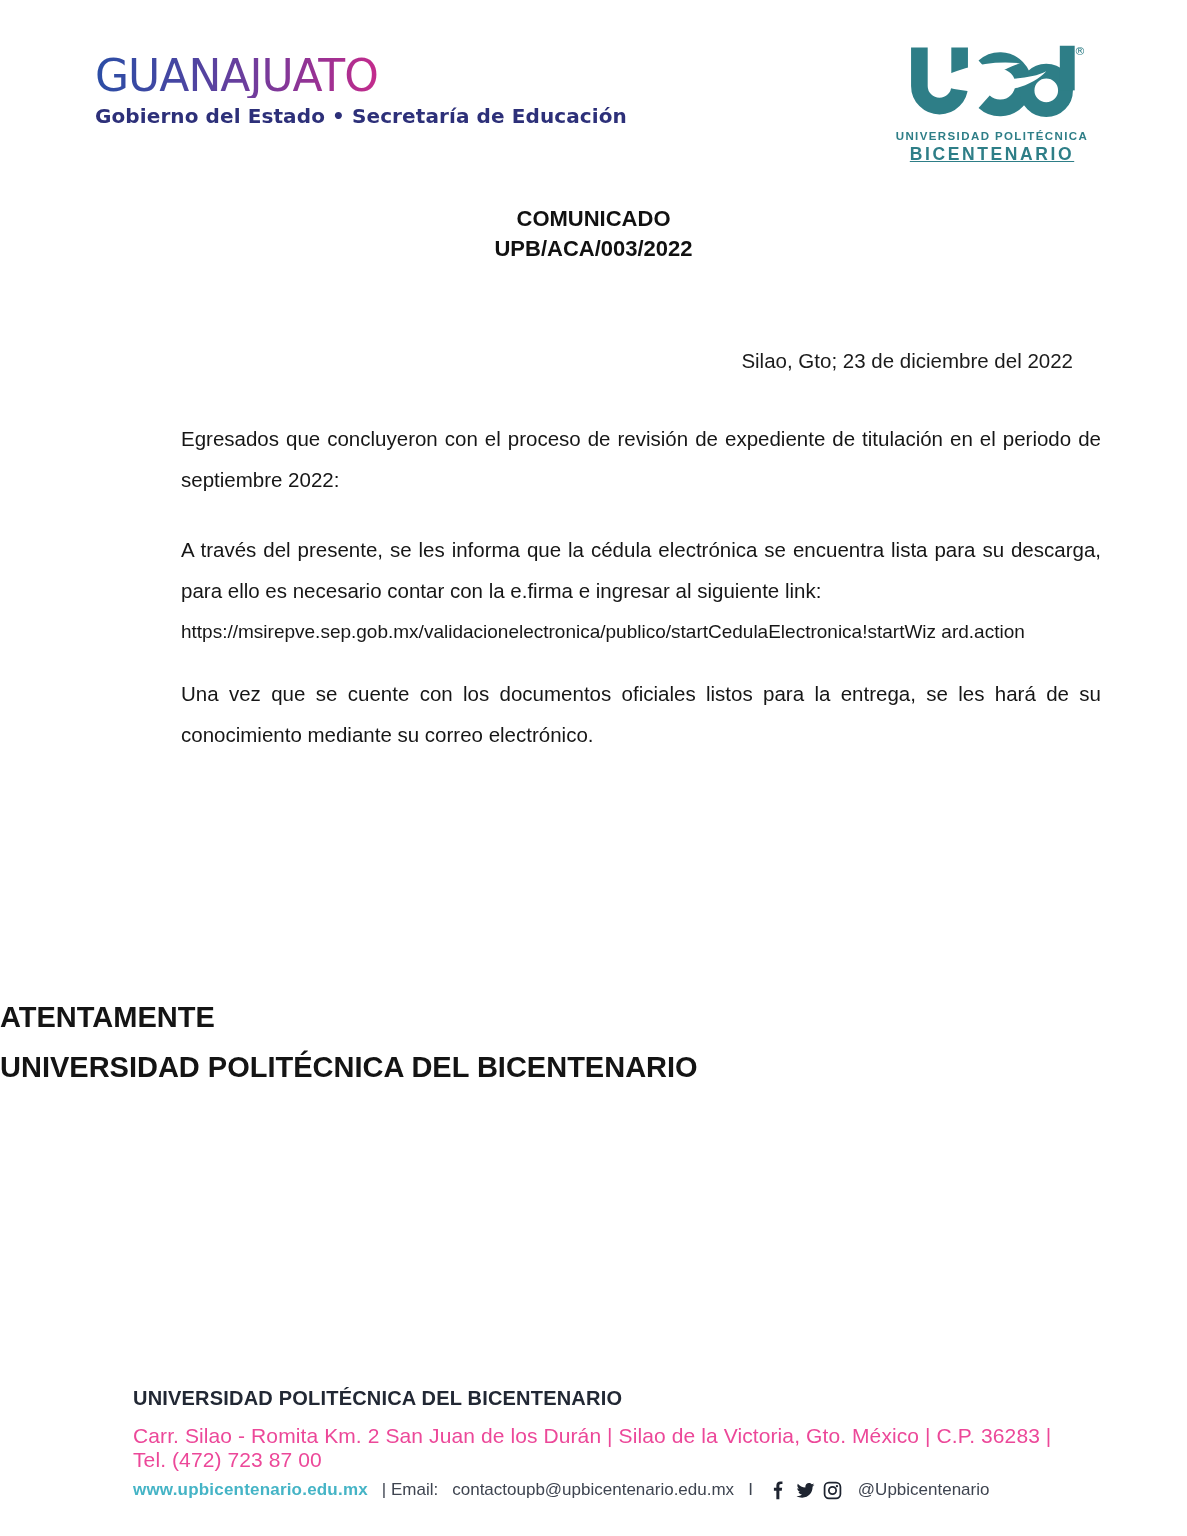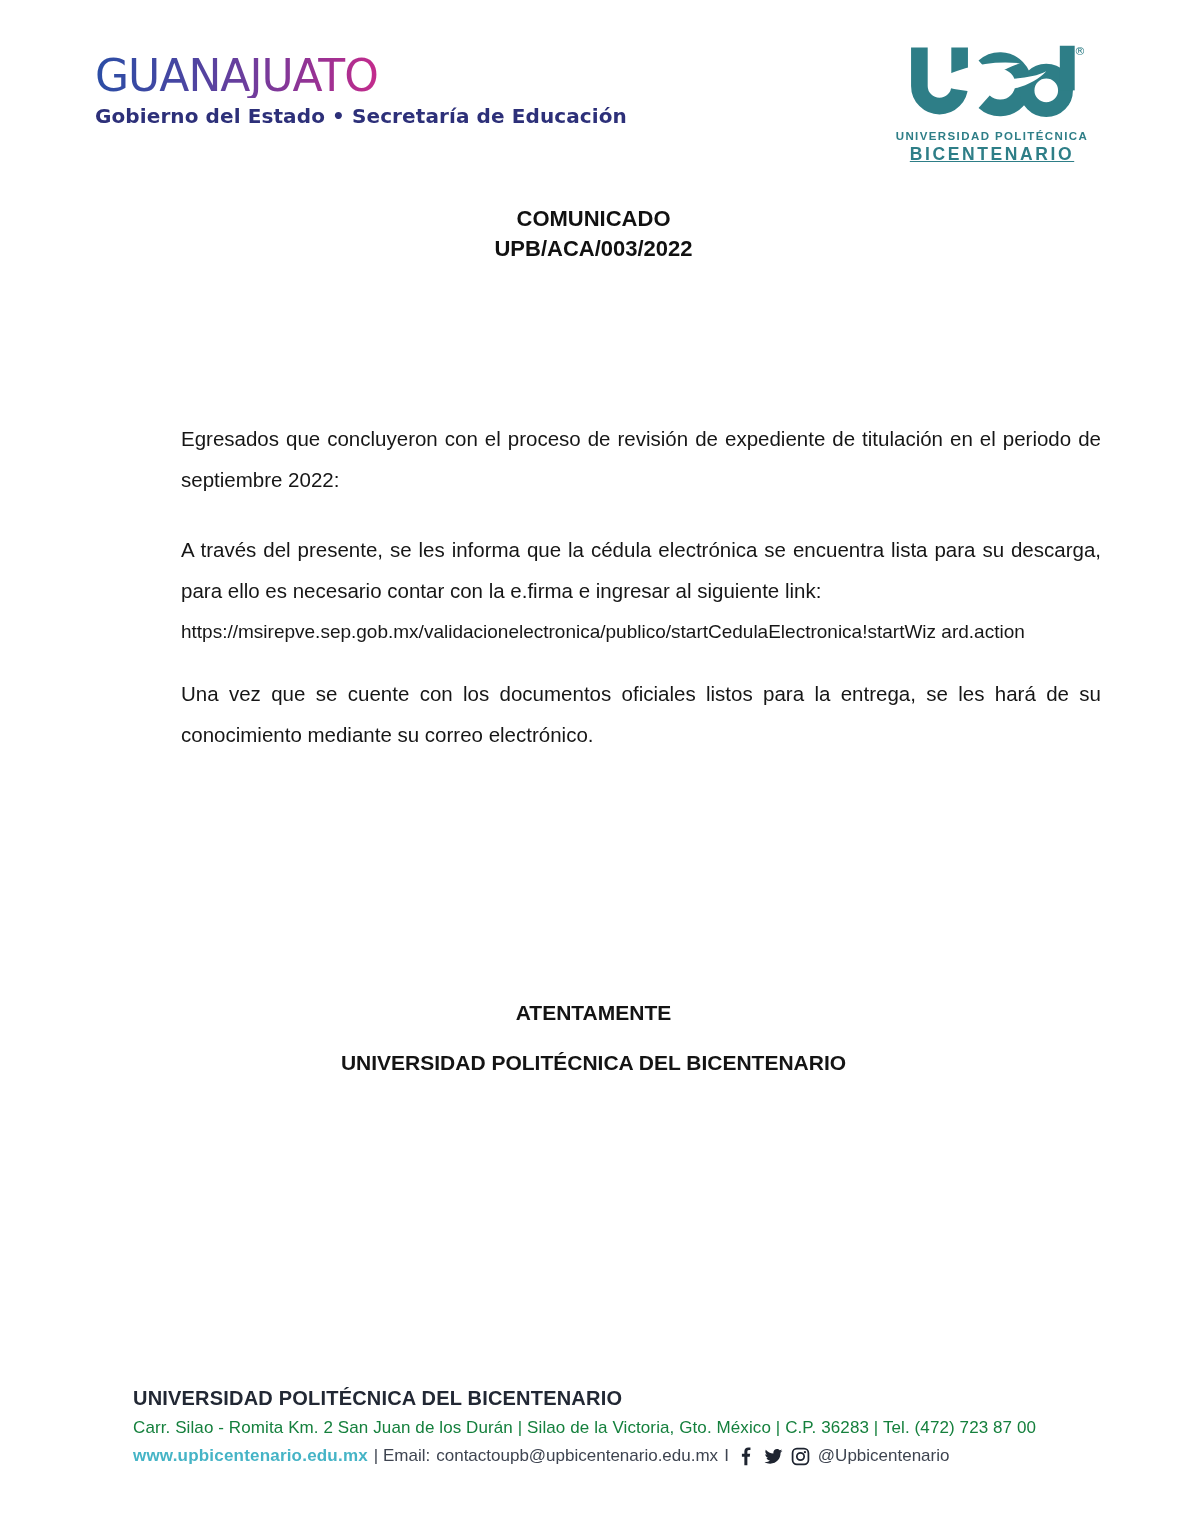--- a/index.html
+++ b/index.html
@@ -73,40 +73,40 @@
     font-size:19px;
     text-align:left;
     letter-spacing:0;
     word-break:break-all;
     color:#161616;
     text-decoration:none;
   }
 
   
   .closing1, .closing2 {
-    position:absolute; left:0; right:0; text-align:center;
-    font-weight:bold; font-size:21px; color:#141414;
+    position:absolute; left:0; right:0; 
+    font-weight:bold; font-size:29px; color:#141414;
   }
   .closing1 { top:1001px; }
   .closing2 { top:1051px; }
 
   
   .footer { position:absolute; left:133px; top:1387px; width:940px; }
   .footer-inst {
     font-family:"Liberation Sans", sans-serif;
     font-weight:bold; font-size:20px; color:#222834; letter-spacing:0.2px;
   }
   .footer-addr {
-    margin-top:8px;
-    font-size:17px; color:#15803d; letter-spacing:0.1px;
+    margin-top:14px;
+    font-size:21px; color:#ec4899; letter-spacing:0.1px;
   }
   .footer-line3 {
     margin-top:8px;
     font-size:17px; color:#3e4450;
-    display:flex; align-items:center; gap:6px;
+    display:flex; align-items:center; gap:14px;
   }
   .footer-web {
     font-weight:bold; color:#45b4c6; text-decoration:none; letter-spacing:0.2px;
   }
   .footer-email { color:#3e4450; text-decoration:none; }
   .social-icons { display:inline-flex; align-items:center; gap:7px; margin:0 2px; }
   .social-icons svg { display:block; cursor:pointer; }
   .social-handle { color:#3e4450; }
 </style>
 </head>
@@ -137,20 +137,21 @@
     </svg>
     <div class="upb-line1">UNIVERSIDAD POLITÉCNICA</div>
     <div class="upb-line2">BICENTENARIO</div>
   </div>
 
   <div class="doc-title">
     <div>COMUNICADO</div>
     <div>UPB/ACA/003/2022</div>
   </div>
 
+  <div class="date-line">Silao, Gto; 23 de diciembre del 2022</div>
 
   <p class="body-par p1">Egresados que concluyeron con el proceso de revisión de expediente de titulación en el periodo de septiembre 2022:</p>
 
   <p class="body-par p2">
     <span>A través del presente, se les informa que la cédula electrónica se encuentra lista para su descarga, para ello es necesario contar con la e.firma e ingresar al siguiente link:</span>
     <a href="#" class="url-line">https://msirepve.sep.gob.mx/validacionelectronica/publico/startCedulaElectronica!startWiz ard.action</a>
   </p>
 
   <p class="body-par p3">Una vez que se cuente con los documentos oficiales listos para la entrega, se les hará de su conocimiento mediante su correo electrónico.</p>
 

